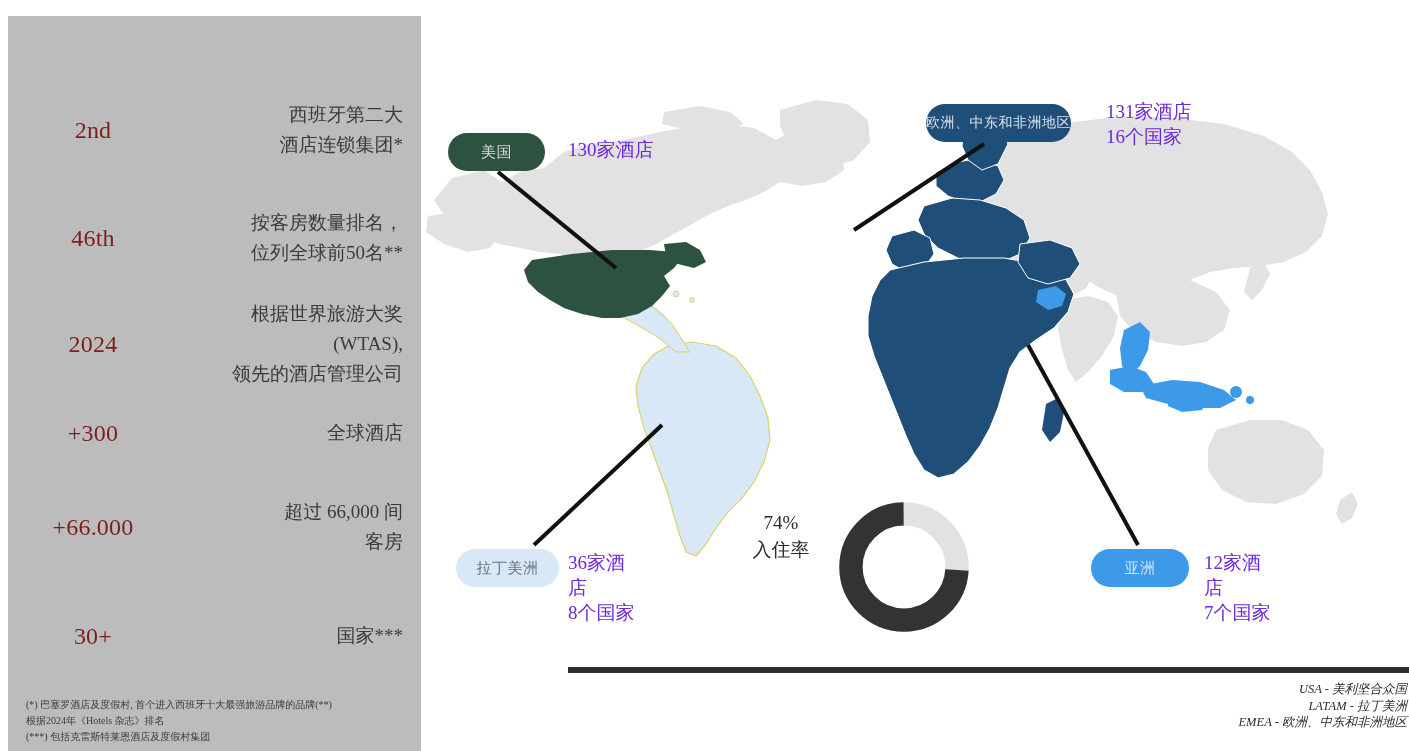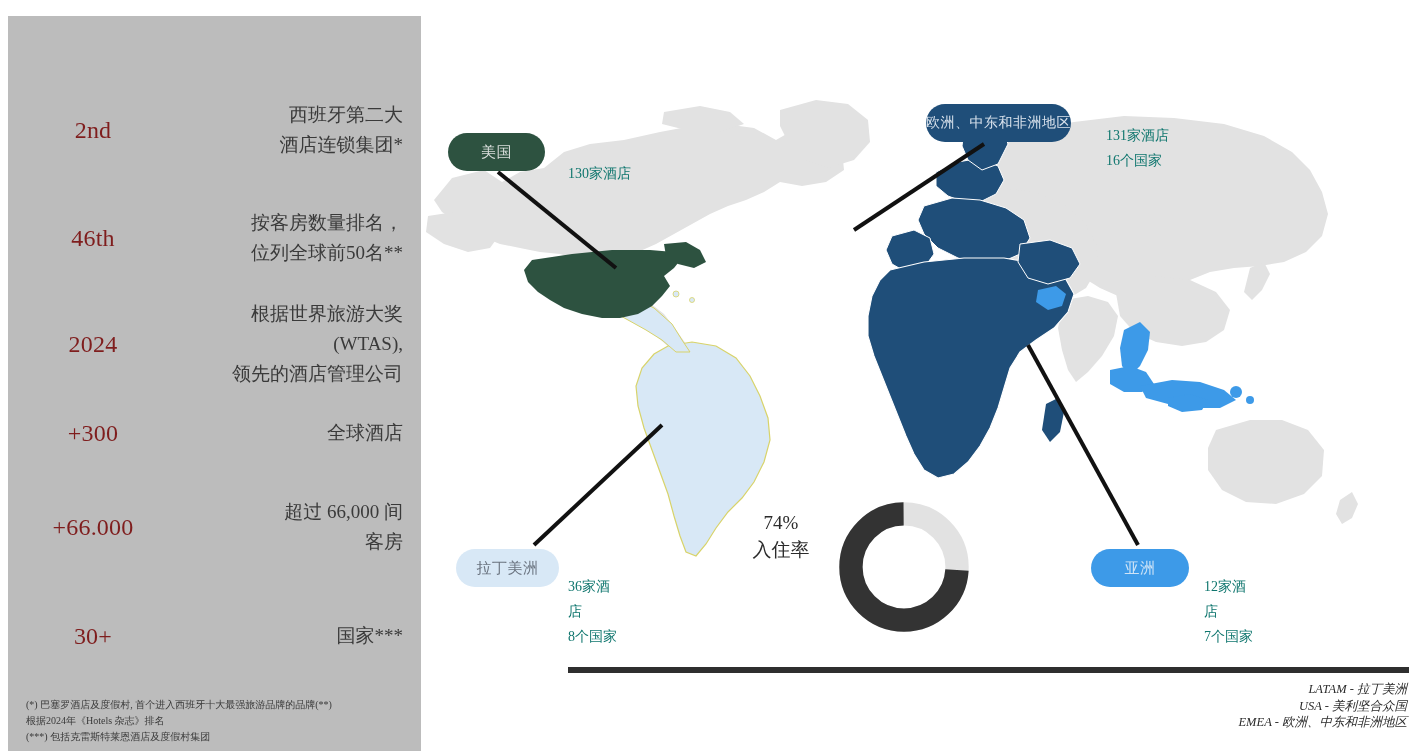--- a/index.html
+++ b/index.html
@@ -47,23 +47,22 @@
     position:absolute;display:flex;align-items:center;justify-content:center;
     border-radius:22px;font-size:15px;font-family:"Liberation Sans",sans-serif;
     letter-spacing:.5px;
   }
   .pill.usa{left:24px;top:133px;width:97px;height:38px;background:#2d5240;color:#d9dedb;}
   .pill.emea{left:502px;top:104px;width:145px;height:38px;background:#1f4e79;color:#dbe4ee;font-size:14px;}
   .pill.latam{left:32px;top:549px;width:103px;height:38px;background:#d8e8f6;color:#6b7480;}
   .pill.asia{left:667px;top:549px;width:98px;height:38px;background:#3d9ae8;color:#cfe4f7;}
 
   .callout{
-    position:absolute;font-size:14px;line-height:25px;color:#0f766e;
+    position:absolute;font-size:19px;line-height:25px;color:#6d28d9;
     white-space:pre-line;
-    margin-top:24px;
   }
   .callout.usa{left:144px;top:137px;}
   .callout.emea{left:682px;top:99px;}
   .callout.latam{left:144px;top:550px;font-family:Liberation Serif, serif;}
   .callout.asia{left:780px;top:550px;}
 
   
   #donut-wrap{position:absolute;left:410px;top:497px;width:140px;height:140px;}
   #occupancy-label{
     position:absolute;left:312px;top:509px;width:90px;text-align:center;
@@ -228,17 +227,17 @@
 入住率</div>
   <div id="donut-wrap">
     <svg viewBox="0 0 42 42" width="140" height="140">
       <circle cx="21" cy="21" r="15.915" fill="none" stroke="#e2e2e2" stroke-width="7"></circle>
       <circle id="donut-value" cx="21" cy="21" r="15.915" fill="none" stroke="#333333" stroke-width="7" stroke-dasharray="74 26" stroke-dashoffset="25" transform="scale(-1,1) translate(-42,0)"></circle>
     </svg>
   </div>
 
   <div id="divider"></div>
   <div id="legend">
+    <div>USA - 美利坚合众国</div>
     <div>LATAM - 拉丁美洲</div>
-    <div>USA - 美利坚合众国</div>
     <div>EMEA - 欧洲、中东和非洲地区</div>
   </div>
 </div>
 
 </body></html>

